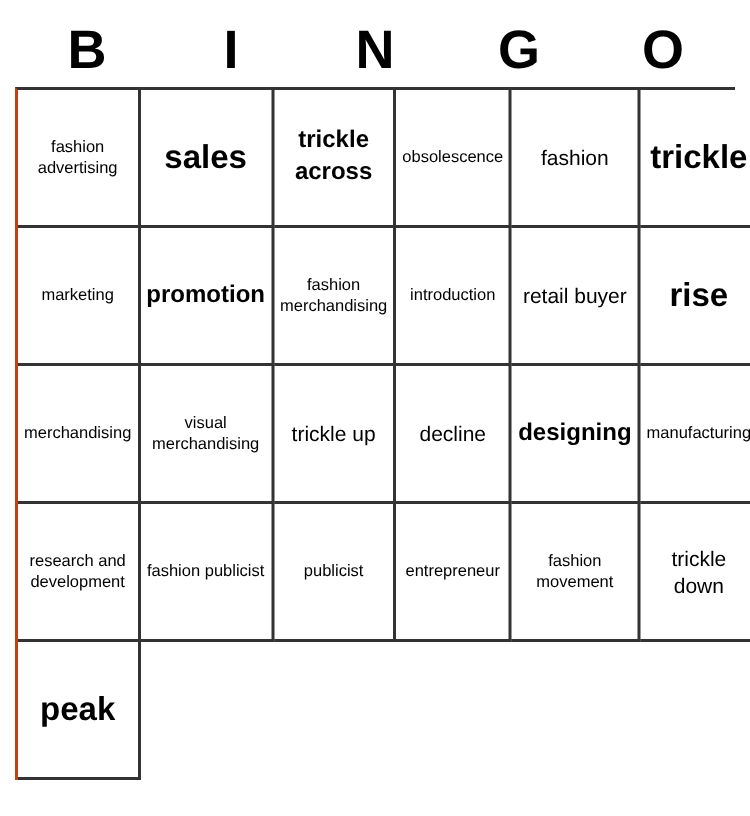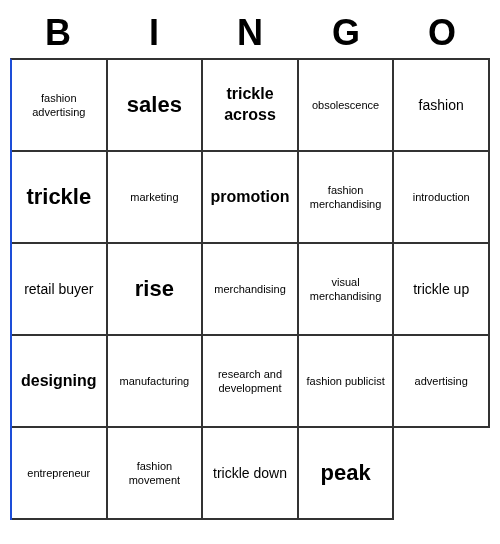--- a/index.html
+++ b/index.html
@@ -25,22 +25,22 @@
       grid-template-columns: repeat(5, 1fr);
       text-align: center;
     }
     .bingo-header-cell {
       font-size: 36px;
       font-weight: bold;
       padding: 4px 0;
     }
     .bingo-grid {
       display: grid;
-      grid-template-columns: repeat(5, 1fr);
-      border-left: 2px solid #1d4ed8;
+      grid-template-columns: repeat(6, 1fr);
+      border-left: 2px solid #c2410c;
       border-top: 2px solid #333;
     }
     .bingo-cell {
       border-right: 2px solid #333;
       border-bottom: 2px solid #333;
       height: 92px;
       display: flex;
       align-items: center;
       justify-content: center;
       text-align: center;
@@ -114,33 +114,36 @@
       <div class="bingo-cell">
         <span class="cell-text">merchandising</span>
       </div>
       <div class="bingo-cell">
         <span class="cell-text">visual merchandising</span>
       </div>
       <div class="bingo-cell">
         <span class="cell-text large">trickle up</span>
       </div>
       <div class="bingo-cell">
+        <span class="cell-text large">decline</span>
+      </div>
+      <div class="bingo-cell">
         <span class="cell-text medium">designing</span>
       </div>
       <div class="bingo-cell">
         <span class="cell-text">manufacturing</span>
       </div>
       <div class="bingo-cell">
         <span class="cell-text">research and development</span>
       </div>
       <div class="bingo-cell">
         <span class="cell-text">fashion publicist</span>
       </div>
       <div class="bingo-cell">
-        <span class="cell-text">advertising</span>
+        <span class="cell-text">publicist</span>
       </div>
       <div class="bingo-cell">
         <span class="cell-text">entrepreneur</span>
       </div>
       <div class="bingo-cell">
         <span class="cell-text">fashion movement</span>
       </div>
       <div class="bingo-cell">
         <span class="cell-text large">trickle down</span>
       </div>

